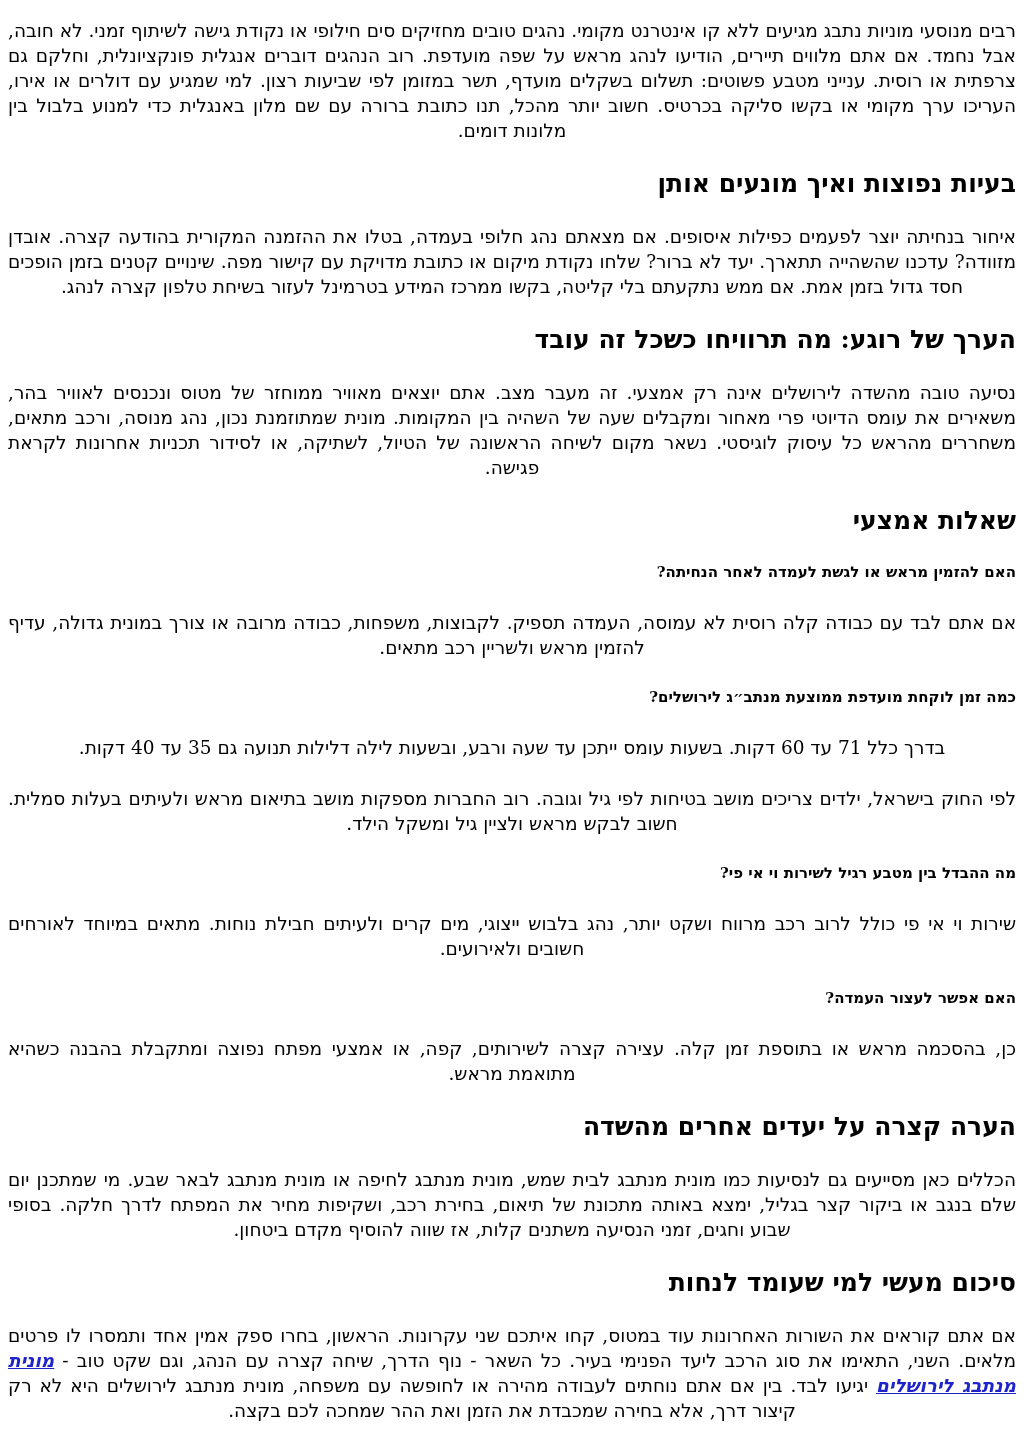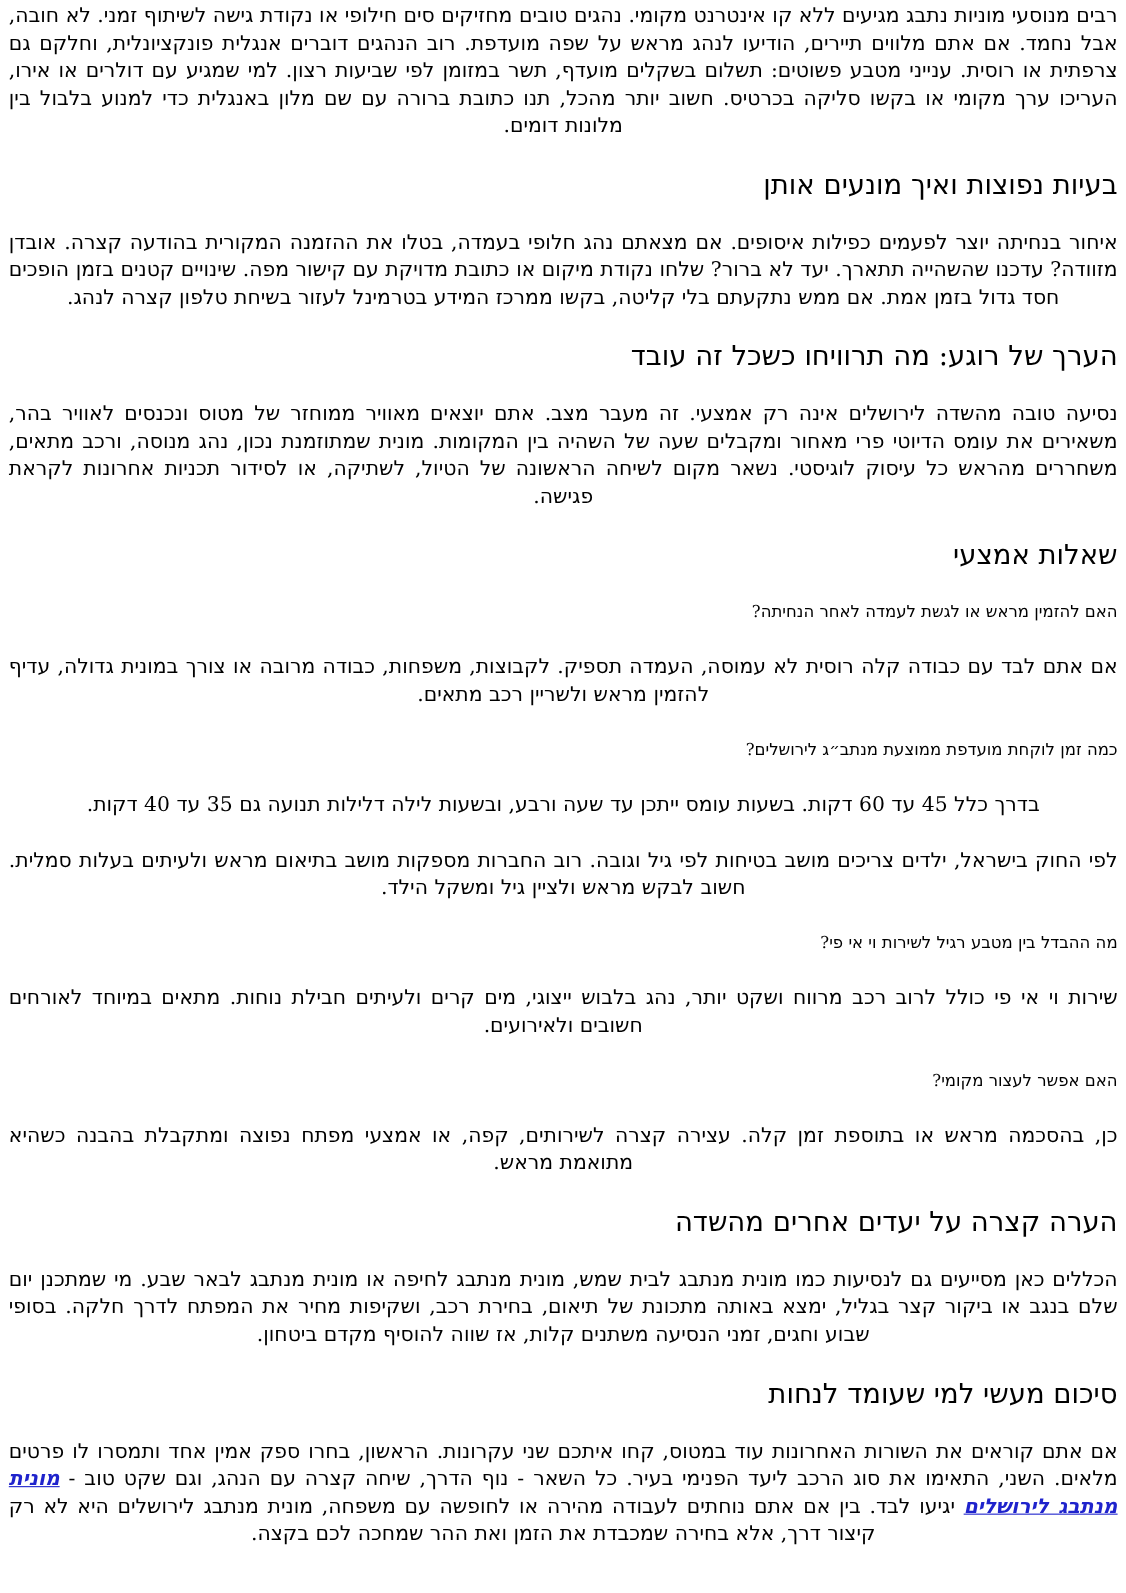--- a/index.html
+++ b/index.html
@@ -11,31 +11,31 @@
     width: 1024px;
     min-height: 1448px;
     color: #000000;
     direction: rtl;
     font-family: "DejaVu Serif", "DejaVu Sans", "Liberation Serif", serif;
   }
   .article {
     padding: 2px 8px 8px 8px;
   }
   .article > :first-child {
-    margin-top: 0;
+    margin-top: 16px;
   }
   p.para {
     font-size: 18.5px;
     line-height: 25px;
     text-align: justify;
     text-align-last: center;
     margin: 26px 0;
   }
   h1.heading, h2.heading, h3.heading {
-    font-weight: normal;
+    font-weight: bold;
     text-align: right;
     margin: 26px 0;
   }
   h2.heading {
     font-size: 25px;
     line-height: 29px;
   }
   h3.heading {
     font-size: 15px;
     line-height: 23px;
@@ -64,34 +64,34 @@
 
   <h2 class="heading">שאלות אמצעי</h2>
 
   <div>
     <h3 class="heading">האם להזמין מראש או לגשת לעמדה לאחר הנחיתה?</h3>
     <p class="para">אם אתם לבד עם כבודה קלה רוסית לא עמוסה, העמדה תספיק. לקבוצות, משפחות, כבודה מרובה או צורך במונית גדולה, עדיף להזמין מראש ולשריין רכב מתאים.</p>
   </div>
 
   <div>
     <h3 class="heading">כמה זמן לוקחת מועדפת ממוצעת מנתב״ג לירושלים?</h3>
-    <p class="para">בדרך כלל 45 עד 60 דקות. בשעות עומס ייתכן עד שעה ורבע, ובשעות לילה דלילות תנועה גם 35 עד 40 דקות.</p>
+    <p class="para">בדרך כלל 71 עד 60 דקות. בשעות עומס ייתכן עד שעה ורבע, ובשעות לילה דלילות תנועה גם 35 עד 40 דקות.</p>
   </div>
 
   <div>
     <p class="para">לפי החוק בישראל, ילדים צריכים מושב בטיחות לפי גיל וגובה. רוב החברות מספקות מושב בתיאום מראש ולעיתים בעלות סמלית. חשוב לבקש מראש ולציין גיל ומשקל הילד.</p>
   </div>
 
   <div>
     <h3 class="heading">מה ההבדל בין מטבע רגיל לשירות וי אי פי?</h3>
     <p class="para">שירות וי אי פי כולל לרוב רכב מרווח ושקט יותר, נהג בלבוש ייצוגי, מים קרים ולעיתים חבילת נוחות. מתאים במיוחד לאורחים חשובים ולאירועים.</p>
   </div>
 
   <div>
-    <h3 class="heading">האם אפשר לעצור מקומי?</h3>
+    <h3 class="heading">האם אפשר לעצור העמדה?</h3>
     <p class="para">כן, בהסכמה מראש או בתוספת זמן קלה. עצירה קצרה לשירותים, קפה, או אמצעי מפתח נפוצה ומתקבלת בהבנה כשהיא מתואמת מראש.</p>
   </div>
 
   <h2 class="heading">הערה קצרה על יעדים אחרים מהשדה</h2>
 
   <p class="para">הכללים כאן מסייעים גם לנסיעות כמו מונית מנתבג לבית שמש, מונית מנתבג לחיפה או מונית מנתבג לבאר שבע. מי שמתכנן יום שלם בנגב או ביקור קצר בגליל, ימצא באותה מתכונת של תיאום, בחירת רכב, ושקיפות מחיר את המפתח לדרך חלקה. בסופי שבוע וחגים, זמני הנסיעה משתנים קלות, אז שווה להוסיף מקדם ביטחון.</p>
 
   <h2 class="heading">סיכום מעשי למי שעומד לנחות</h2>
 
   <p class="para">

